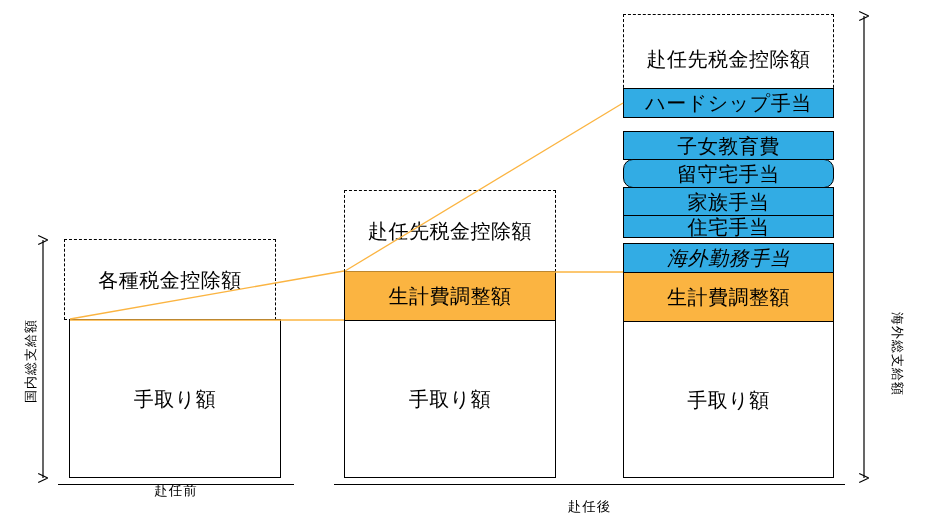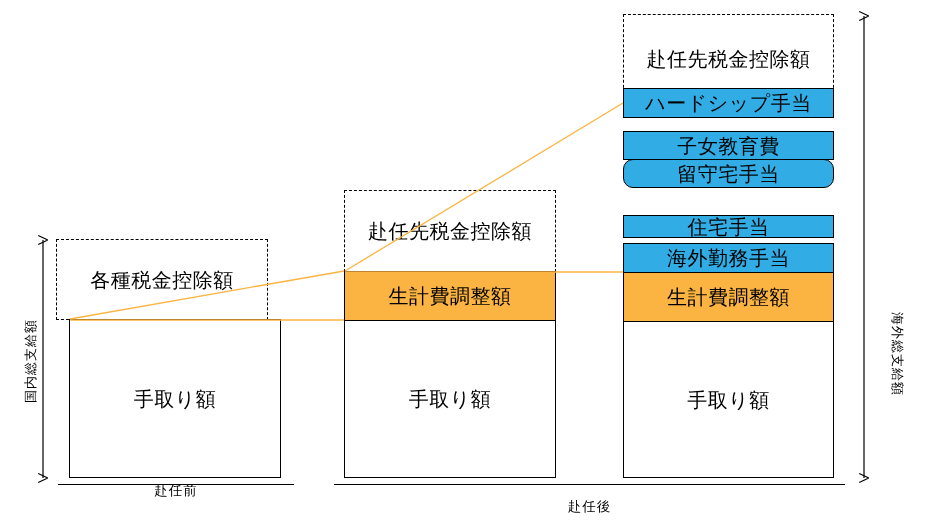--- a/index.html
+++ b/index.html
@@ -97,21 +97,21 @@
     width: 925px;
     height: 528px;
     pointer-events: none;
   }
 </style>
 </head>
 <body>
 
 <div id="canvas">
 
-  <div class="seg dashed" style="left:56px; top:239px; width:212px; height:81px;">
+  <div class="seg dashed" style="left:64px; top:239px; width:212px; height:81px;">
     <span>各種税金控除額</span>
   </div>
 
   <div class="seg solid" style="left:69px; top:319px; width:212px; height:159px;">
     <span>手取り額</span>
   </div>
 
   <div class="seg dashed" style="left:344px; top:190px; width:212px; height:82px;">
     <span>赴任先税金控除額</span>
   </div>
@@ -133,26 +133,29 @@
   </div>
 
   <div class="seg blue stackrow" style="left:623px; top:131px; width:211px; height:29px;">
     <span>子女教育費</span>
   </div>
 
   <div class="seg blue stackrow" style="left:623px; top:159px; width:211px; height:29px;border-radius:10px;">
     <span>留守宅手当</span>
   </div>
 
+  <div class="seg blue stackrow" style="left:623px; top:187px; width:211px; height:29px;">
+    <span>家族手当</span>
+  </div>
 
   <div class="seg blue stackrow" style="left:623px; top:215px; width:211px; height:23px;justify-content:center;">
     <span>住宅手当</span>
   </div>
 
-  <div class="seg blue stackrow" style="left:623px; top:243px; width:211px; height:30px;">
+  <div class="seg blue stackrow" style="left:623px; top:243px; width:211px; height:30px;font-style:italic;">
     <span>海外勤務手当</span>
   </div>
 
   <div class="seg orange" style="left:623px; top:272px; width:211px; height:50px;">
     <span>生計費調整額</span>
   </div>
 
   <div class="seg solid" style="left:623px; top:321px; width:211px; height:157px;">
     <span>手取り額</span>
   </div>

